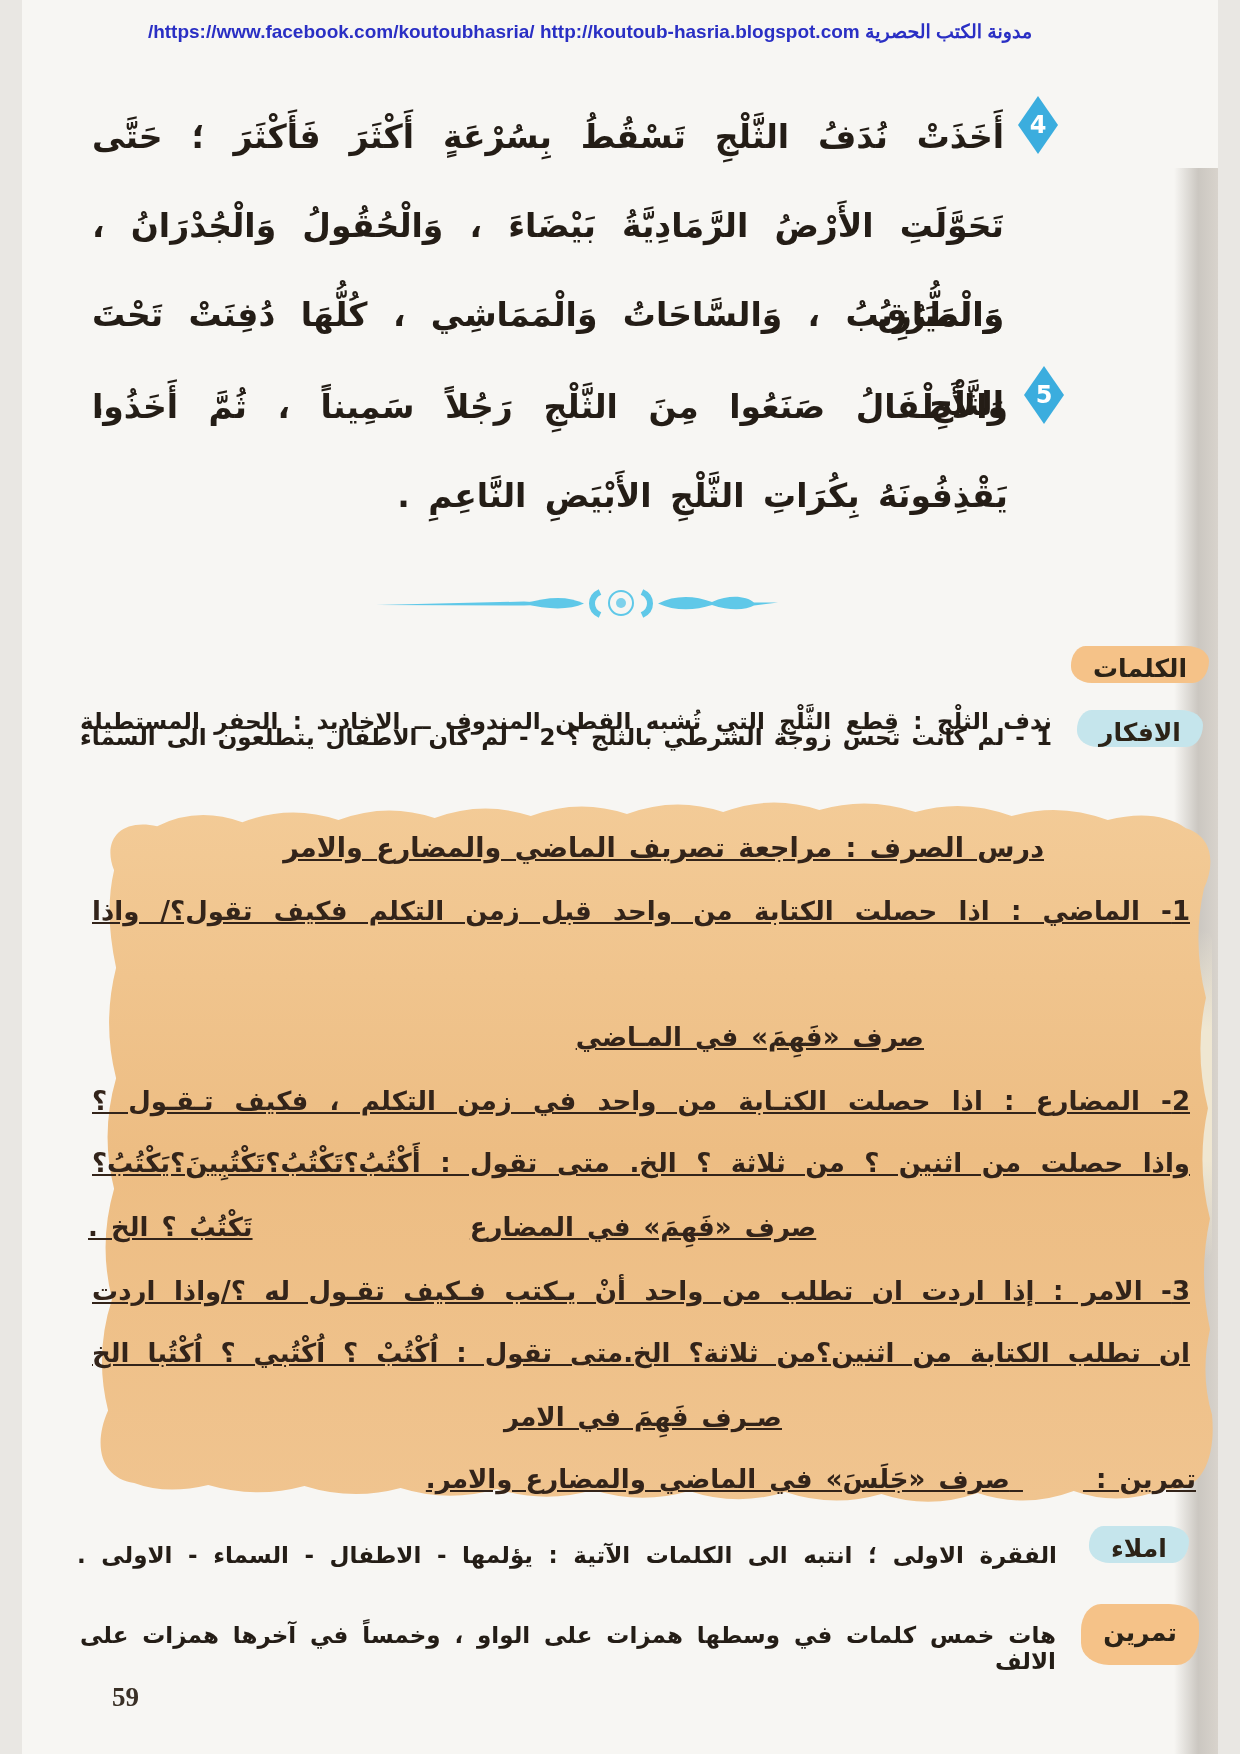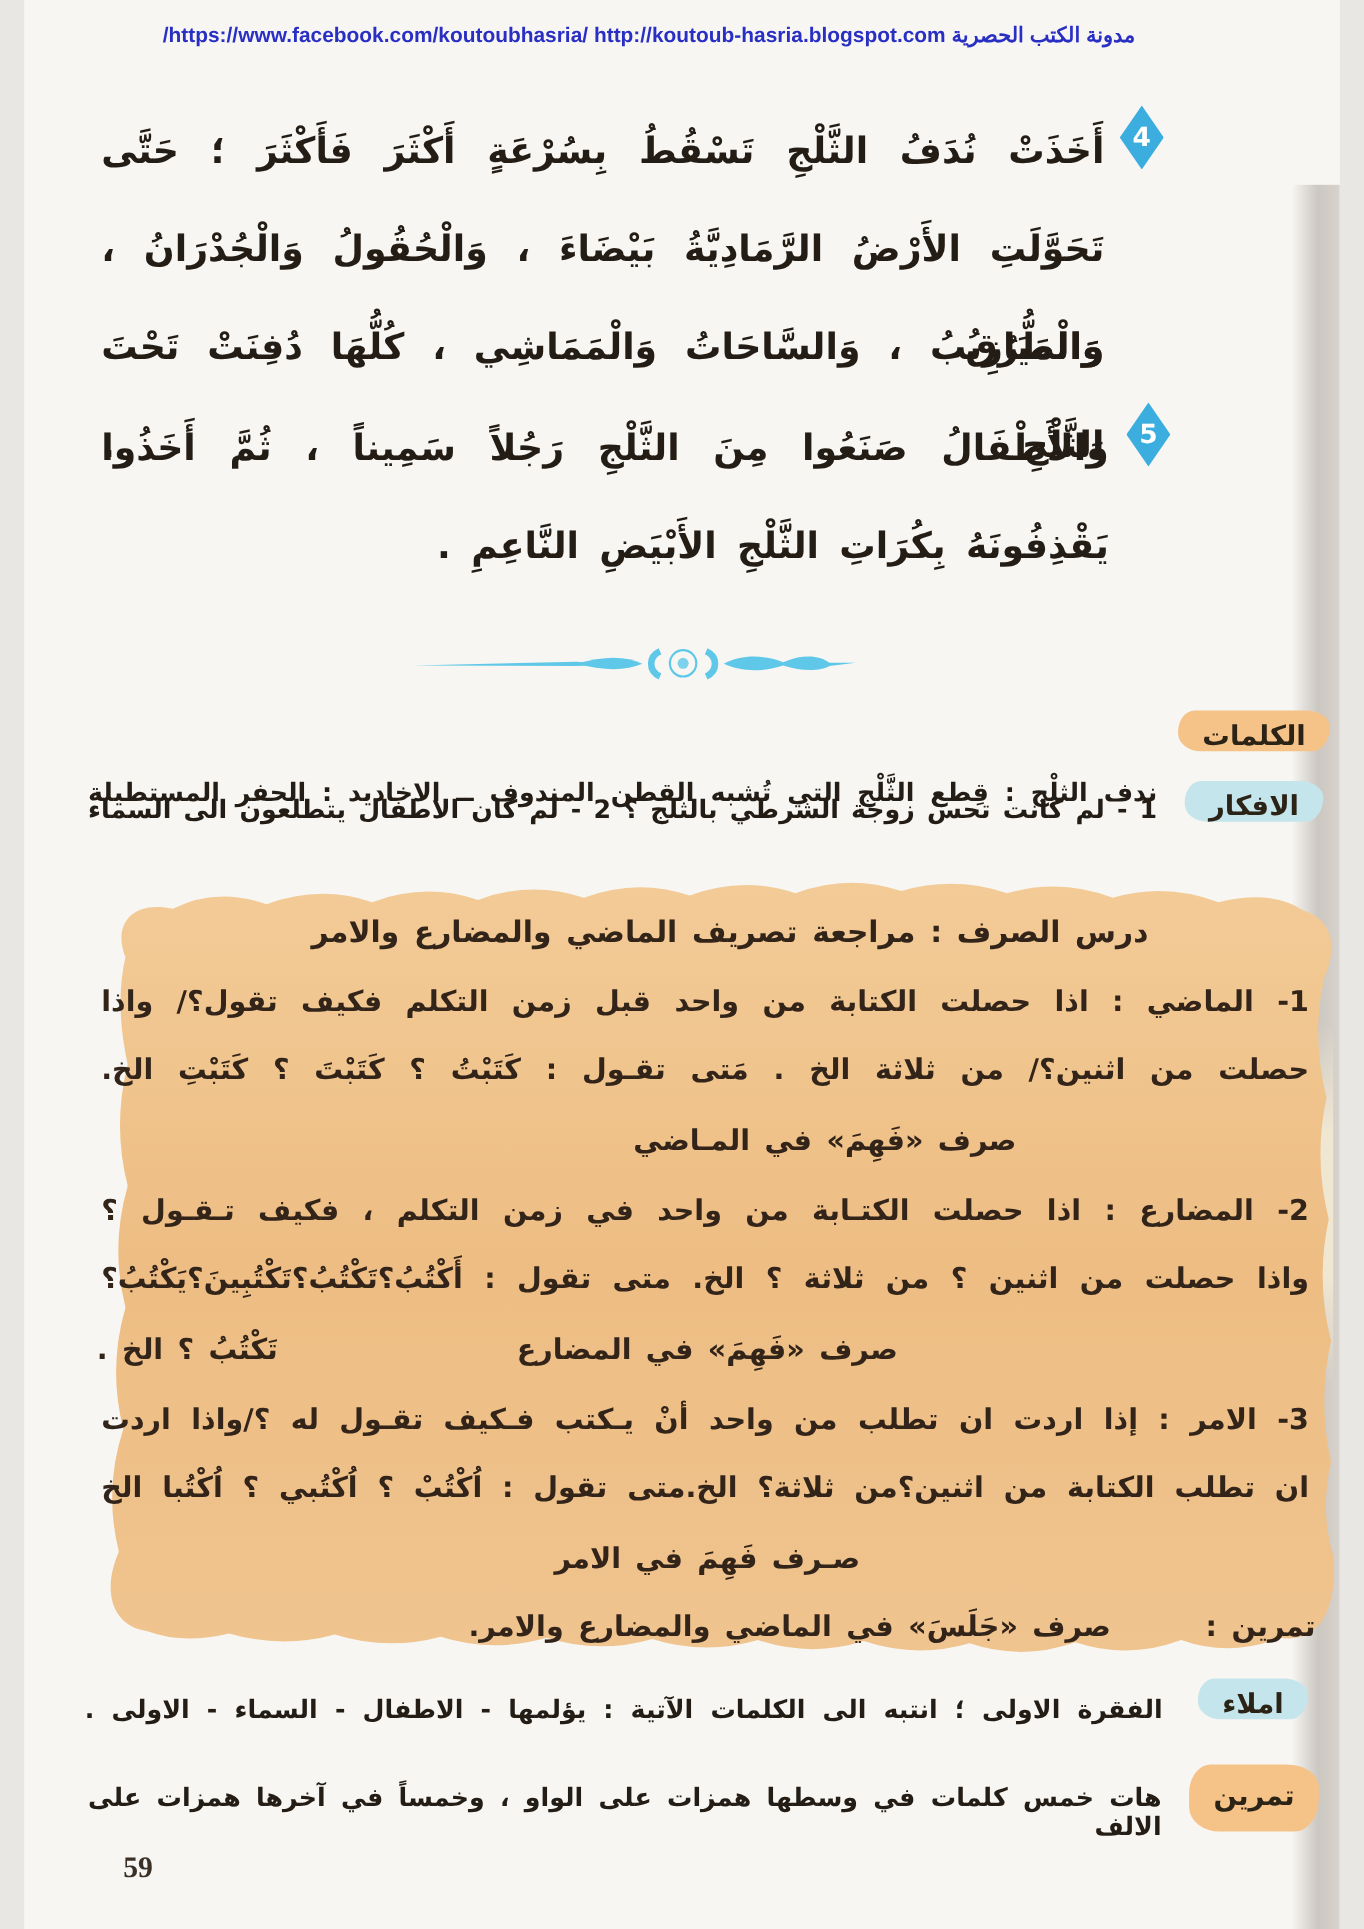--- a/index.html
+++ b/index.html
@@ -69,20 +69,21 @@
     word-spacing:3px;
     text-align:justify;text-align-last:justify;
   }
   
   .lesson{position:absolute;left:40px;top:792px;width:1162px;height:718px;}
   .lesson svg.bgshape{position:absolute;inset:0;width:100%;height:100%;}
   .lesson .ltext{
     position:absolute;direction:rtl;
     font-size:26px;font-weight:700;color:#33241a;
     word-spacing:4px;
+    text-decoration:underline;
   }
   .lesson .just{left:30px;right:34px;text-align:justify;text-align-last:justify;}
   .lesson .center{left:0;right:0;text-align:center;}
   .lesson .title{top:40px;right:180px;left:auto;text-align:right;font-size:27px;}
   
   .bottom-text{
     position:absolute;direction:rtl;
     font-size:23px;font-weight:700;color:#241d16;
     word-spacing:3px;
     text-align:justify;text-align-last:justify;
@@ -150,21 +151,20 @@
           <stop offset="0.5" style="stop-color:var(--panel_tan_dark,#edbd83)"></stop>
           <stop offset="1" style="stop-color:#f0c48f"></stop>
         </linearGradient>
       </defs>
       <path fill="url(#tan)" d="M 52 78 C 40 48, 58 26, 95 34 Q 135 14, 180 30 Q 228 12, 276 28 Q 324 10, 372 26 Q 420 8, 468 24 Q 516 6, 564 22 Q 612 4, 660 20 Q 708 2, 756 18 Q 804 4, 852 20 Q 900 6, 948 24 Q 996 10, 1044 28 Q 1092 16, 1122 36 C 1148 44, 1152 70, 1140 96 Q 1128 150, 1142 205 Q 1130 260, 1144 315 Q 1132 370, 1146 425 Q 1134 480, 1146 535 Q 1136 580, 1148 620 C 1152 660, 1140 700, 1100 694 Q 1055 712, 1010 696 Q 962 714, 914 698 Q 866 715, 818 699 Q 770 713, 722 697 Q 674 712, 626 696 Q 578 710, 530 695 Q 482 709, 434 694 Q 386 708, 338 693 Q 290 706, 242 691 Q 194 704, 146 690 Q 104 700, 72 688 C 40 684, 30 652, 46 616 Q 32 560, 50 505 Q 36 450, 52 395 Q 38 340, 54 285 Q 40 230, 54 175 Q 42 120, 52 78 Z"></path>
     </svg>
 
     <div class="ltext title">درس الصرف : مراجعة تصريف الماضي والمضارع والامر</div>
 
     <div class="ltext just" style="top:104px;">1- الماضي : اذا حصلت الكتابة من واحد قبل زمن التكلم فكيف تقول؟/ واذا</div>
-    <div class="ltext just" style="top:166px;">حصلت من اثنين؟/ من ثلاثة الخ . مَتى تقـول : كَتَبْتُ ؟ كَتَبْتَ ؟ كَتَبْتِ الخ.</div>
     <div class="ltext" style="top:230px;right:300px;text-align:right;">صرف «فَهِمَ» في المـاضي</div>
 
     <div class="ltext just" style="top:294px;">2- المضارع : اذا حصلت الكتـابة من واحد في زمن التكلم ، فكيف تـقـول ؟</div>
     <div class="ltext just" style="top:356px;">واذا حصلت من اثنين ؟ من ثلاثة ؟ الخ. متى تقول : أَكْتُبُ؟تَكْتُبُ؟تَكْتُبِينَ؟يَكْتُبُ؟</div>
     <div class="ltext" style="top:420px;left:26px;text-align:center;">تَكْتُبُ ؟ الخ .</div>
     <div class="ltext center" style="top:420px;">صرف «فَهِمَ» في المضارع</div>
 
     <div class="ltext just" style="top:484px;">3- الامر : إذا اردت ان تطلب من واحد أنْ يـكتب فـكيف تقـول له ؟/واذا اردت</div>
     <div class="ltext just" style="top:546px;">ان تطلب الكتابة من اثنين؟من ثلاثة؟ الخ.متى تقول : اُكْتُبْ ؟ اُكْتُبي ؟ اُكْتُبا الخ</div>
     <div class="ltext center" style="top:610px;">صـرف فَهِمَ في الامر</div>

